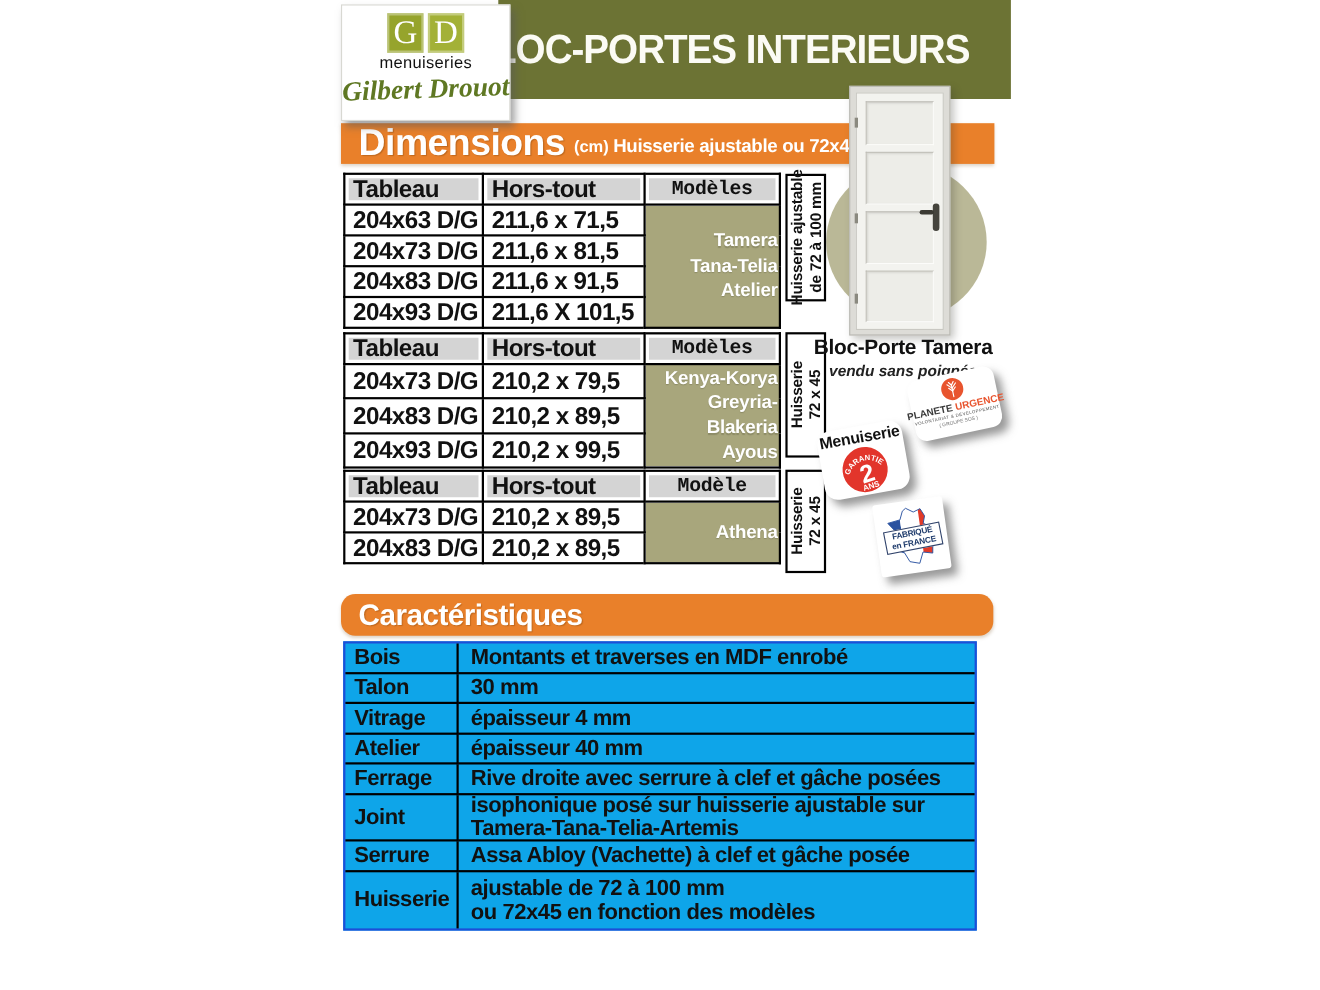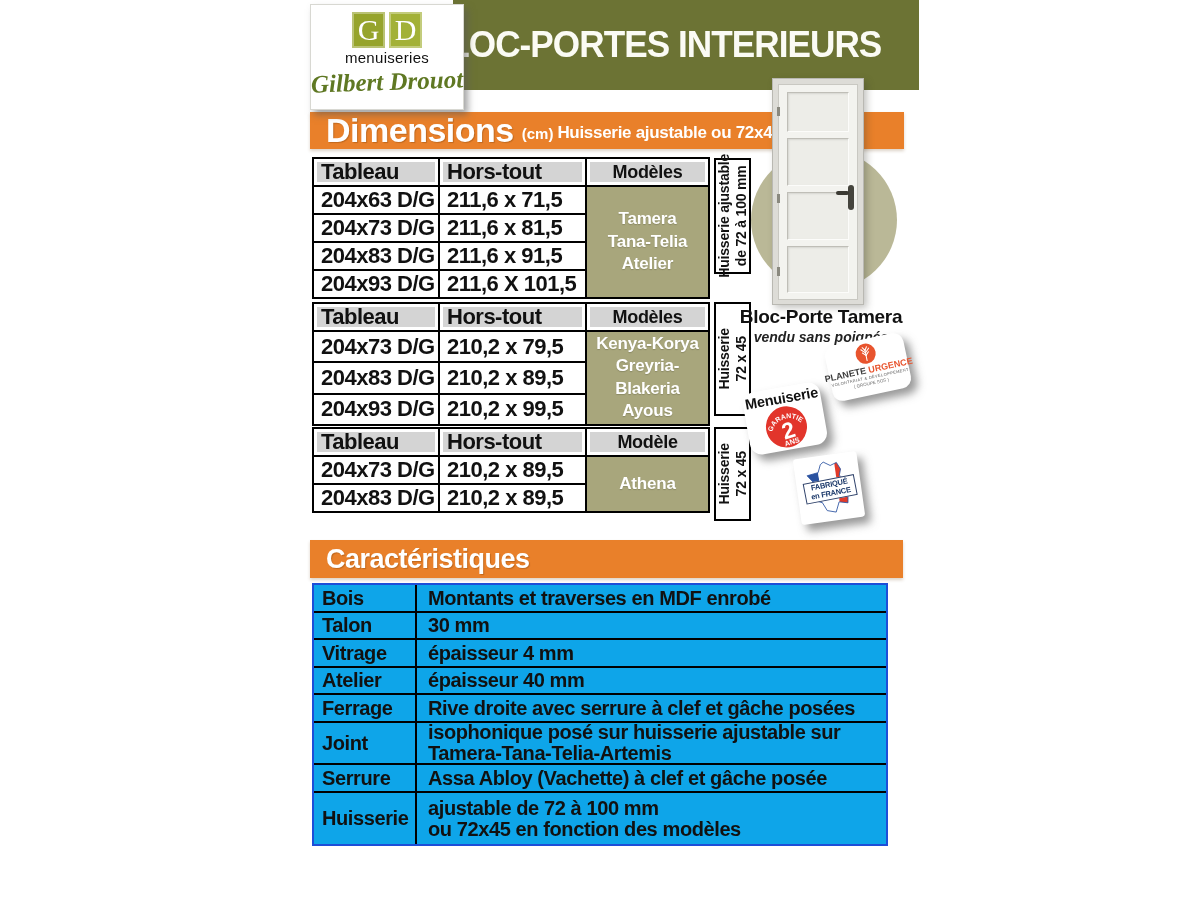--- a/index.html
+++ b/index.html
@@ -26,31 +26,31 @@
             transform:rotate(-2deg);}
 
   
   .banner{position:absolute;background:var(--orange,#e9802a);color:#fff;display:flex;
           align-items:baseline;box-shadow:0 2px 3px rgba(120,80,30,.25);}
   .banner-dim{left:310px;top:112px;width:578px;height:37px;padding-left:16px;}
   .banner-dim .b1{font-size:34px;font-weight:bold;align-self:center;letter-spacing:-.5px;
                   text-shadow:1px 1px 1px rgba(100,50,0,.3);}
   .banner-dim .b2{font-size:15px;font-weight:bold;margin-left:8px;align-self:center;padding-top:6px;}
   .banner-dim .b3{font-size:17px;font-weight:bold;margin-left:4px;align-self:center;padding-top:5px;letter-spacing:-.3px;}
-  .banner-carac{left:310px;top:540px;width:577px;height:38px;padding-left:16px;align-items:center;}
+  .banner-carac{left:310px;top:540px;width:577px;height:38px;padding-left:16px;align-items:center;border-radius:13px;}
   .banner-carac .b1{font-size:27px;font-weight:bold;letter-spacing:-.5px;text-shadow:1px 1px 1px rgba(100,50,0,.3);}
 
   
   table.dim{position:absolute;border-collapse:collapse;table-layout:fixed;background:#fff;padding-left:30px;}
   table.dim th,table.dim td{border:2px solid #000;overflow:hidden;}
   table.dim th{background:#d4d4d4;box-shadow:inset 0 0 0 3px #fff;font-weight:bold;color:#111;}
   .th-left{text-align:left;font-size:22px;padding:0 0 0 7px;letter-spacing:-.5px;}
-  .th-model{text-align:center;font-size:18px;letter-spacing:-.3px;}
+  .th-model{text-align:center;font-size:18px;letter-spacing:-.3px;font-family:Liberation Mono, monospace;}
   td.cell{font-size:22px;font-weight:bold;color:#111;padding:0 0 0 7px;letter-spacing:-.5px;white-space:nowrap;}
-  td.model-cell{background:var(--khaki,#a8a67c);text-align:center;vertical-align:middle;}
+  td.model-cell{background:var(--khaki,#a8a67c);text-align:right;vertical-align:middle;}
   .model-line{color:#fff;font-weight:bold;font-size:17px;line-height:1.32;letter-spacing:-.2px;
               text-shadow:0 1px 1px rgba(90,90,60,.35);}
   .t1{left:312px;top:157px;}
   .t2{left:312px;top:302px;}
   .t3{left:312px;top:427px;}
 
   .side-box{position:absolute;border:2px solid #000;background:#fff;display:flex;
             align-items:center;justify-content:center;}
   .sb1{left:714px;top:158px;width:33px;height:112px;}
   .sb2{left:714px;top:302px;width:33px;height:110px;}

